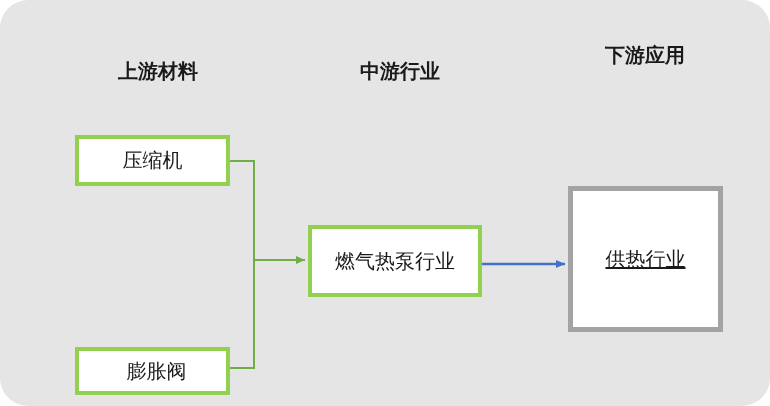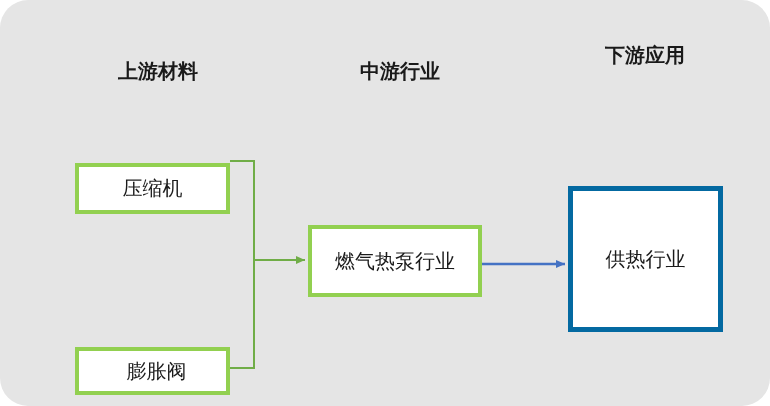--- a/index.html
+++ b/index.html
@@ -32,27 +32,27 @@
     box-sizing: border-box;
     background: #ffffff;
     display: flex;
     align-items: center;
     justify-content: center;
     font-size: 20px;
     color: #1a1a1a;
     white-space: nowrap;
   }
   .node.green { border: 4px solid #92D050; }
-  .node.blue  { border: 5px solid #0369a1; }
+  .node.blue  { border: 5px solid #a3a3a3; text-decoration: underline; }
 
   .header-upstream   { left: 78px;  top: 58px; }
   .header-midstream  { left: 320px; top: 58px; }
   .header-downstream { left: 565px; top: 42px; }
 
-  .node-compressor      { left: 75px;  top: 135px; width: 155px; height: 51px; margin-top: 28px; }
+  .node-compressor      { left: 75px;  top: 135px; width: 155px; height: 51px; }
   .node-evaporator      { left: 75px;  top: 207px; width: 155px; height: 58px; }
   .node-condenser       { left: 75px;  top: 283px; width: 155px; height: 47px; }
   .node-expansion-valve { left: 75px;  top: 347px; width: 155px; height: 48px; padding-left: 8px; }
   .node-midstream       { left: 308px; top: 225px; width: 174px; height: 72px; }
   .node-downstream      { left: 568px; top: 186px; width: 155px; height: 146px; }
 
   svg.connectors {
     position: absolute;
     left: 0;
     top: 0;

